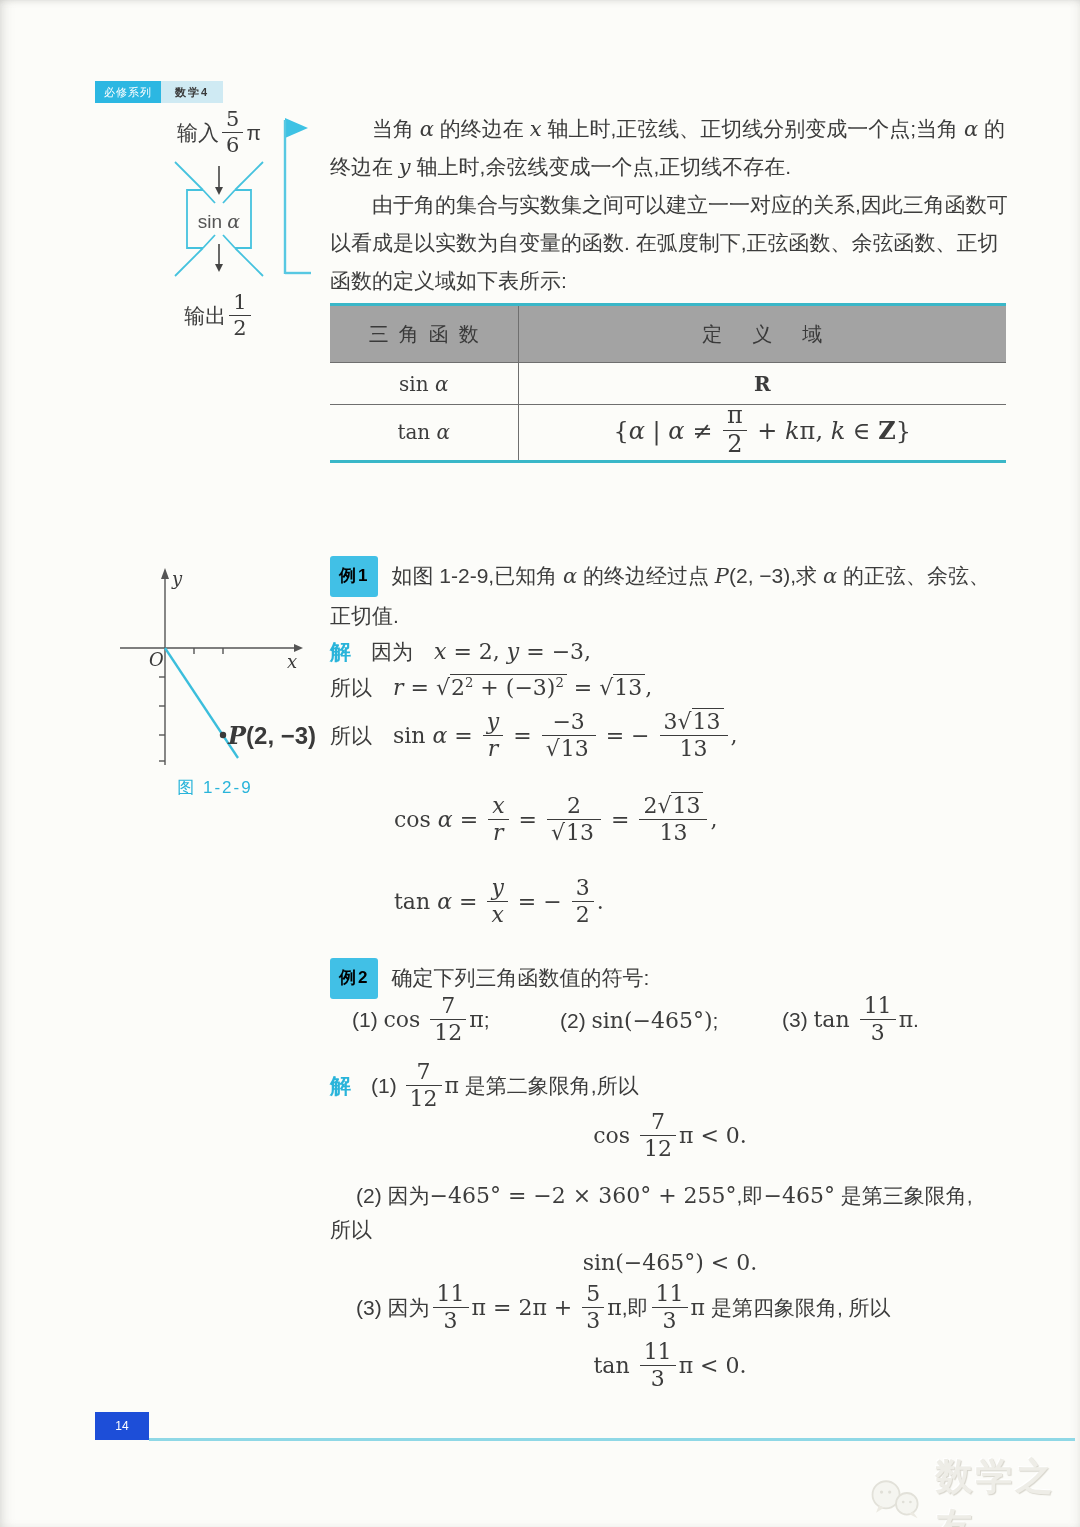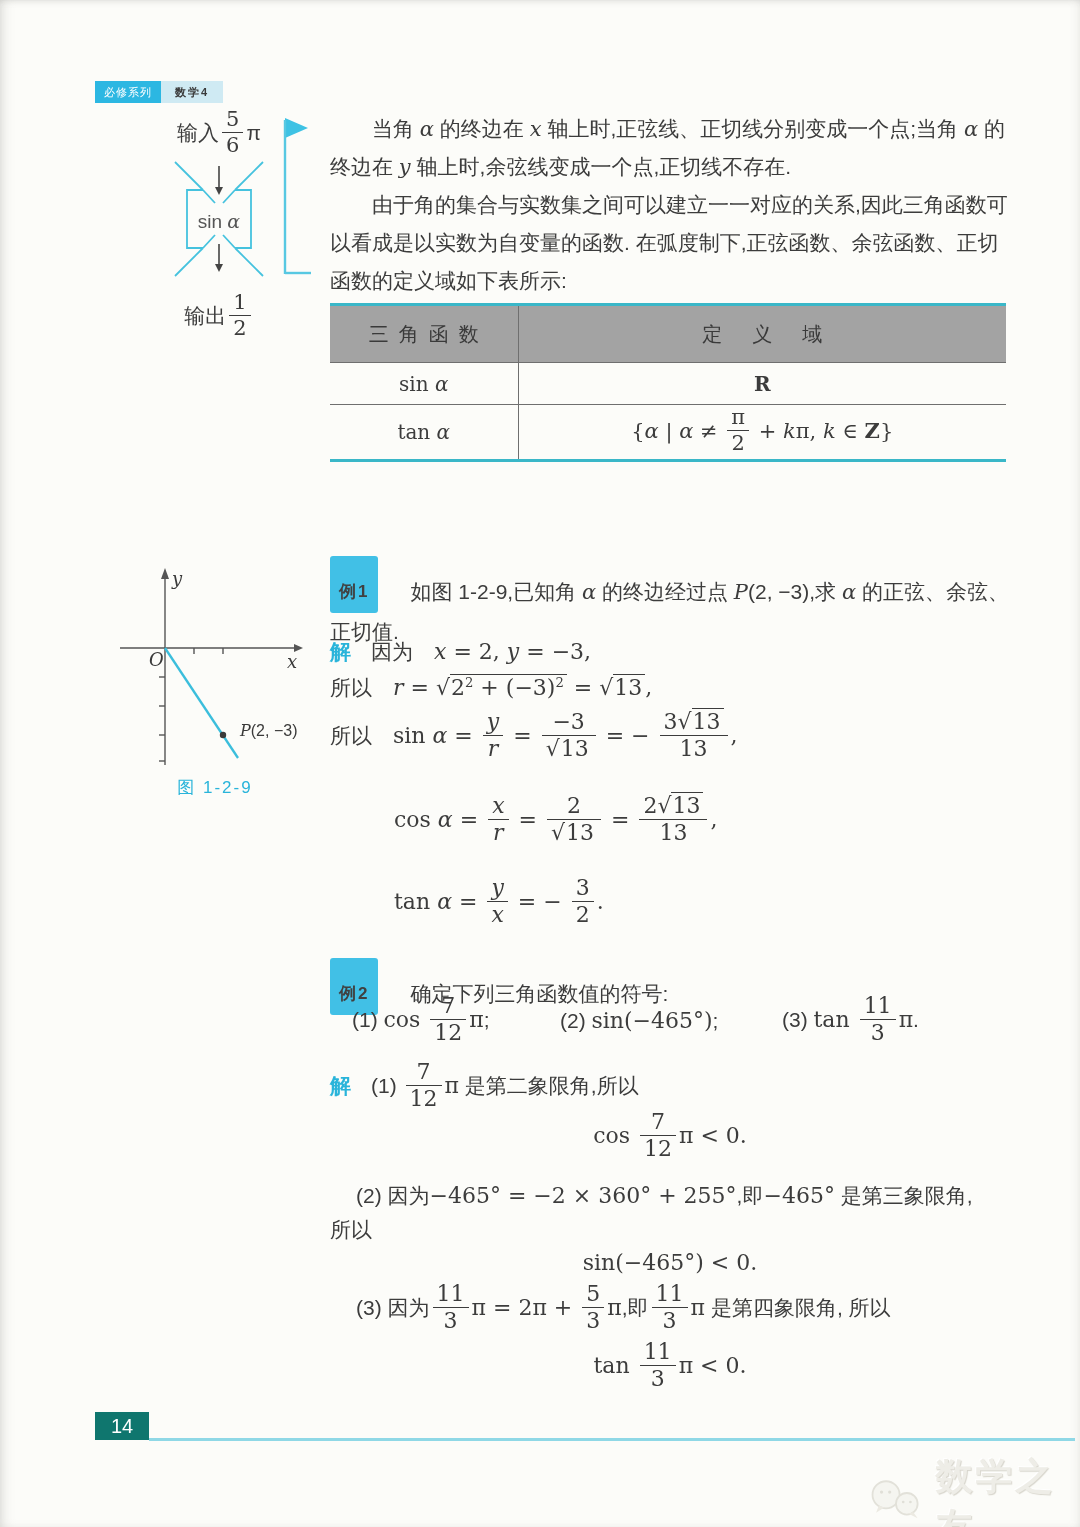--- a/index.html
+++ b/index.html
@@ -34,21 +34,21 @@
 
   
   .machine { position:absolute; left:133px; top:110px; width:172px; text-align:center; font-size:21px; }
   .machine .d-line { line-height:44px; }
   .machine-svgwrap { position:relative; width:120px; margin:2px auto; }
   .machine-label { position:absolute; left:0; right:0; top:50px; font-size:19px; color:#555; }
   .bracket { position:absolute; left:281px; top:116px; }
 
   
   .figure { position:absolute; left:100px; top:563px; width:230px; }
-  .fig-point { position:absolute; left:140px; top:158px; font-size:16px; color:#3a3a3a; white-space:nowrap; }
+  .fig-point { position:absolute; left:128px; top:158px; font-size:24px; color:#3a3a3a; white-space:nowrap;font-weight:bold; }
   .fig-caption { position:absolute; left:0; top:213px; width:230px; text-align:center; color:#29b4da; font-size:17px; letter-spacing:2px; }
 
   
   .main { position:absolute; left:330px; top:0; width:680px; font-size:21px; }
   .blk { position:absolute; left:0; width:680px; line-height:38px; }
   .indent { text-indent:2em; }
   .center { text-align:center; }
 
   
   .dtable { position:absolute; left:0; top:303px; width:676px; border-collapse:collapse;
@@ -56,34 +56,34 @@
   .dtable th, .dtable td { text-align:center; vertical-align:middle; font-weight:normal; }
   .dtable th { background:#a3a3a3; height:58px; color:#3a3a3a; }
   .dtable td { height:42px; }
   .dtable tr + tr td, .dtable tbody tr:first-child td { border-top:1px solid #6f6f6f; }
   .col-func { width:188px; border-right:1px solid #6f6f6f; }
   .row-tan td { height:56px; }
   .ls1 { letter-spacing:10px; padding-left:10px; }
   .ls2 { letter-spacing:30px; padding-left:30px; }
 
   
-  .ex-badge { display:inline-block; background:#41c0e6; color:#404040; font-size:17px; font-weight:bold;
-              padding:17px 9px 2px; border-radius:3px; margin-right:32px; letter-spacing:2px; vertical-align:2px; }
+  .ex-badge { display:inline-block; background:#41c0e6; color:#000000; font-size:17px; font-weight:bold;
+              padding:1px 9px 2px; border-radius:3px; margin-right:13px; letter-spacing:2px; vertical-align:2px; }
   .jie { color:#29b4da; font-weight:bold; margin-right:20px; }
 
   .fline { position:absolute; left:0; width:680px; }
   .ind-f { padding-left:64px; }
 
   .ex2-items { position:absolute; left:0; top:996px; width:680px; height:66px; }
   .ex2-items > span { position:absolute; white-space:nowrap; }
   .it1 { left:22px; } .it2 { left:230px; top:12px; } .it3 { left:452px; }
 
   
-  .page-badge { position:absolute; left:95px; top:1412px; width:54px; height:28px; background:#0f766e;
-                color:#fff; font-size:20px; text-align:center; line-height:28px; }
+  .page-badge { position:absolute; left:95px; top:1412px; width:54px; height:28px; background:#1d4ed8;
+                color:#fff; font-size:12px; text-align:center; line-height:28px; }
   .footer-rule { position:absolute; left:149px; top:1438px; width:926px; height:3px; background:#8fd8e6; }
   .watermark { position:absolute; left:868px; top:1452px; display:flex; align-items:center; }
   .wm-text { font-size:37px; font-weight:bold; letter-spacing:3px; color:#eeede7;
              text-shadow:1px 1px 1px #d8d6cd, -1px -1px 1px #ffffff; margin-left:8px;
              font-family:"Liberation Sans","DejaVu Sans",sans-serif; }
 </style>
 </head>
 <body>
 
 <div class="hdr">
@@ -160,21 +160,21 @@
         <th><span class="ls2">定义域</span></th>
       </tr>
     </thead>
     <tbody>
       <tr>
         <td class="col-func"><span class="mt" style="font-size:20px">sin <i>α</i></span></td>
         <td><b class="mt" style="font-size:20px">R</b></td>
       </tr>
       <tr class="row-tan">
         <td class="col-func"><span class="mt" style="font-size:20px">tan <i>α</i></span></td>
-        <td><span class="mt" style="font-size:21px">{<i>α</i> | <i>α</i> ≠ <span class="frac"><span class="num">π</span><span class="den">2</span></span> + <i>k</i>π, <i>k</i> ∈ <b>Z</b>}</span></td>
+        <td><span class="mt" style="font-size:24px">{<i>α</i> | <i>α</i> ≠ <span class="frac"><span class="num">π</span><span class="den">2</span></span> + <i>k</i>π, <i>k</i> ∈ <b>Z</b>}</span></td>
       </tr>
     </tbody>
   </table>
 
   <div class="blk" style="top:556px">
     <span class="ex-badge">例1</span><span>如图 1-2-9,已知角 <i>α</i> 的终边经过点 <i>P</i>(2, −3),求 <i>α</i> 的正弦、余弦、正切值.</span>
   </div>
   <div class="fline" style="top:638px">
     <span class="jie">解</span><span>因为 <span class="mt"><i>x</i> = 2, <i>y</i> = −3,</span></span>
   </div>

